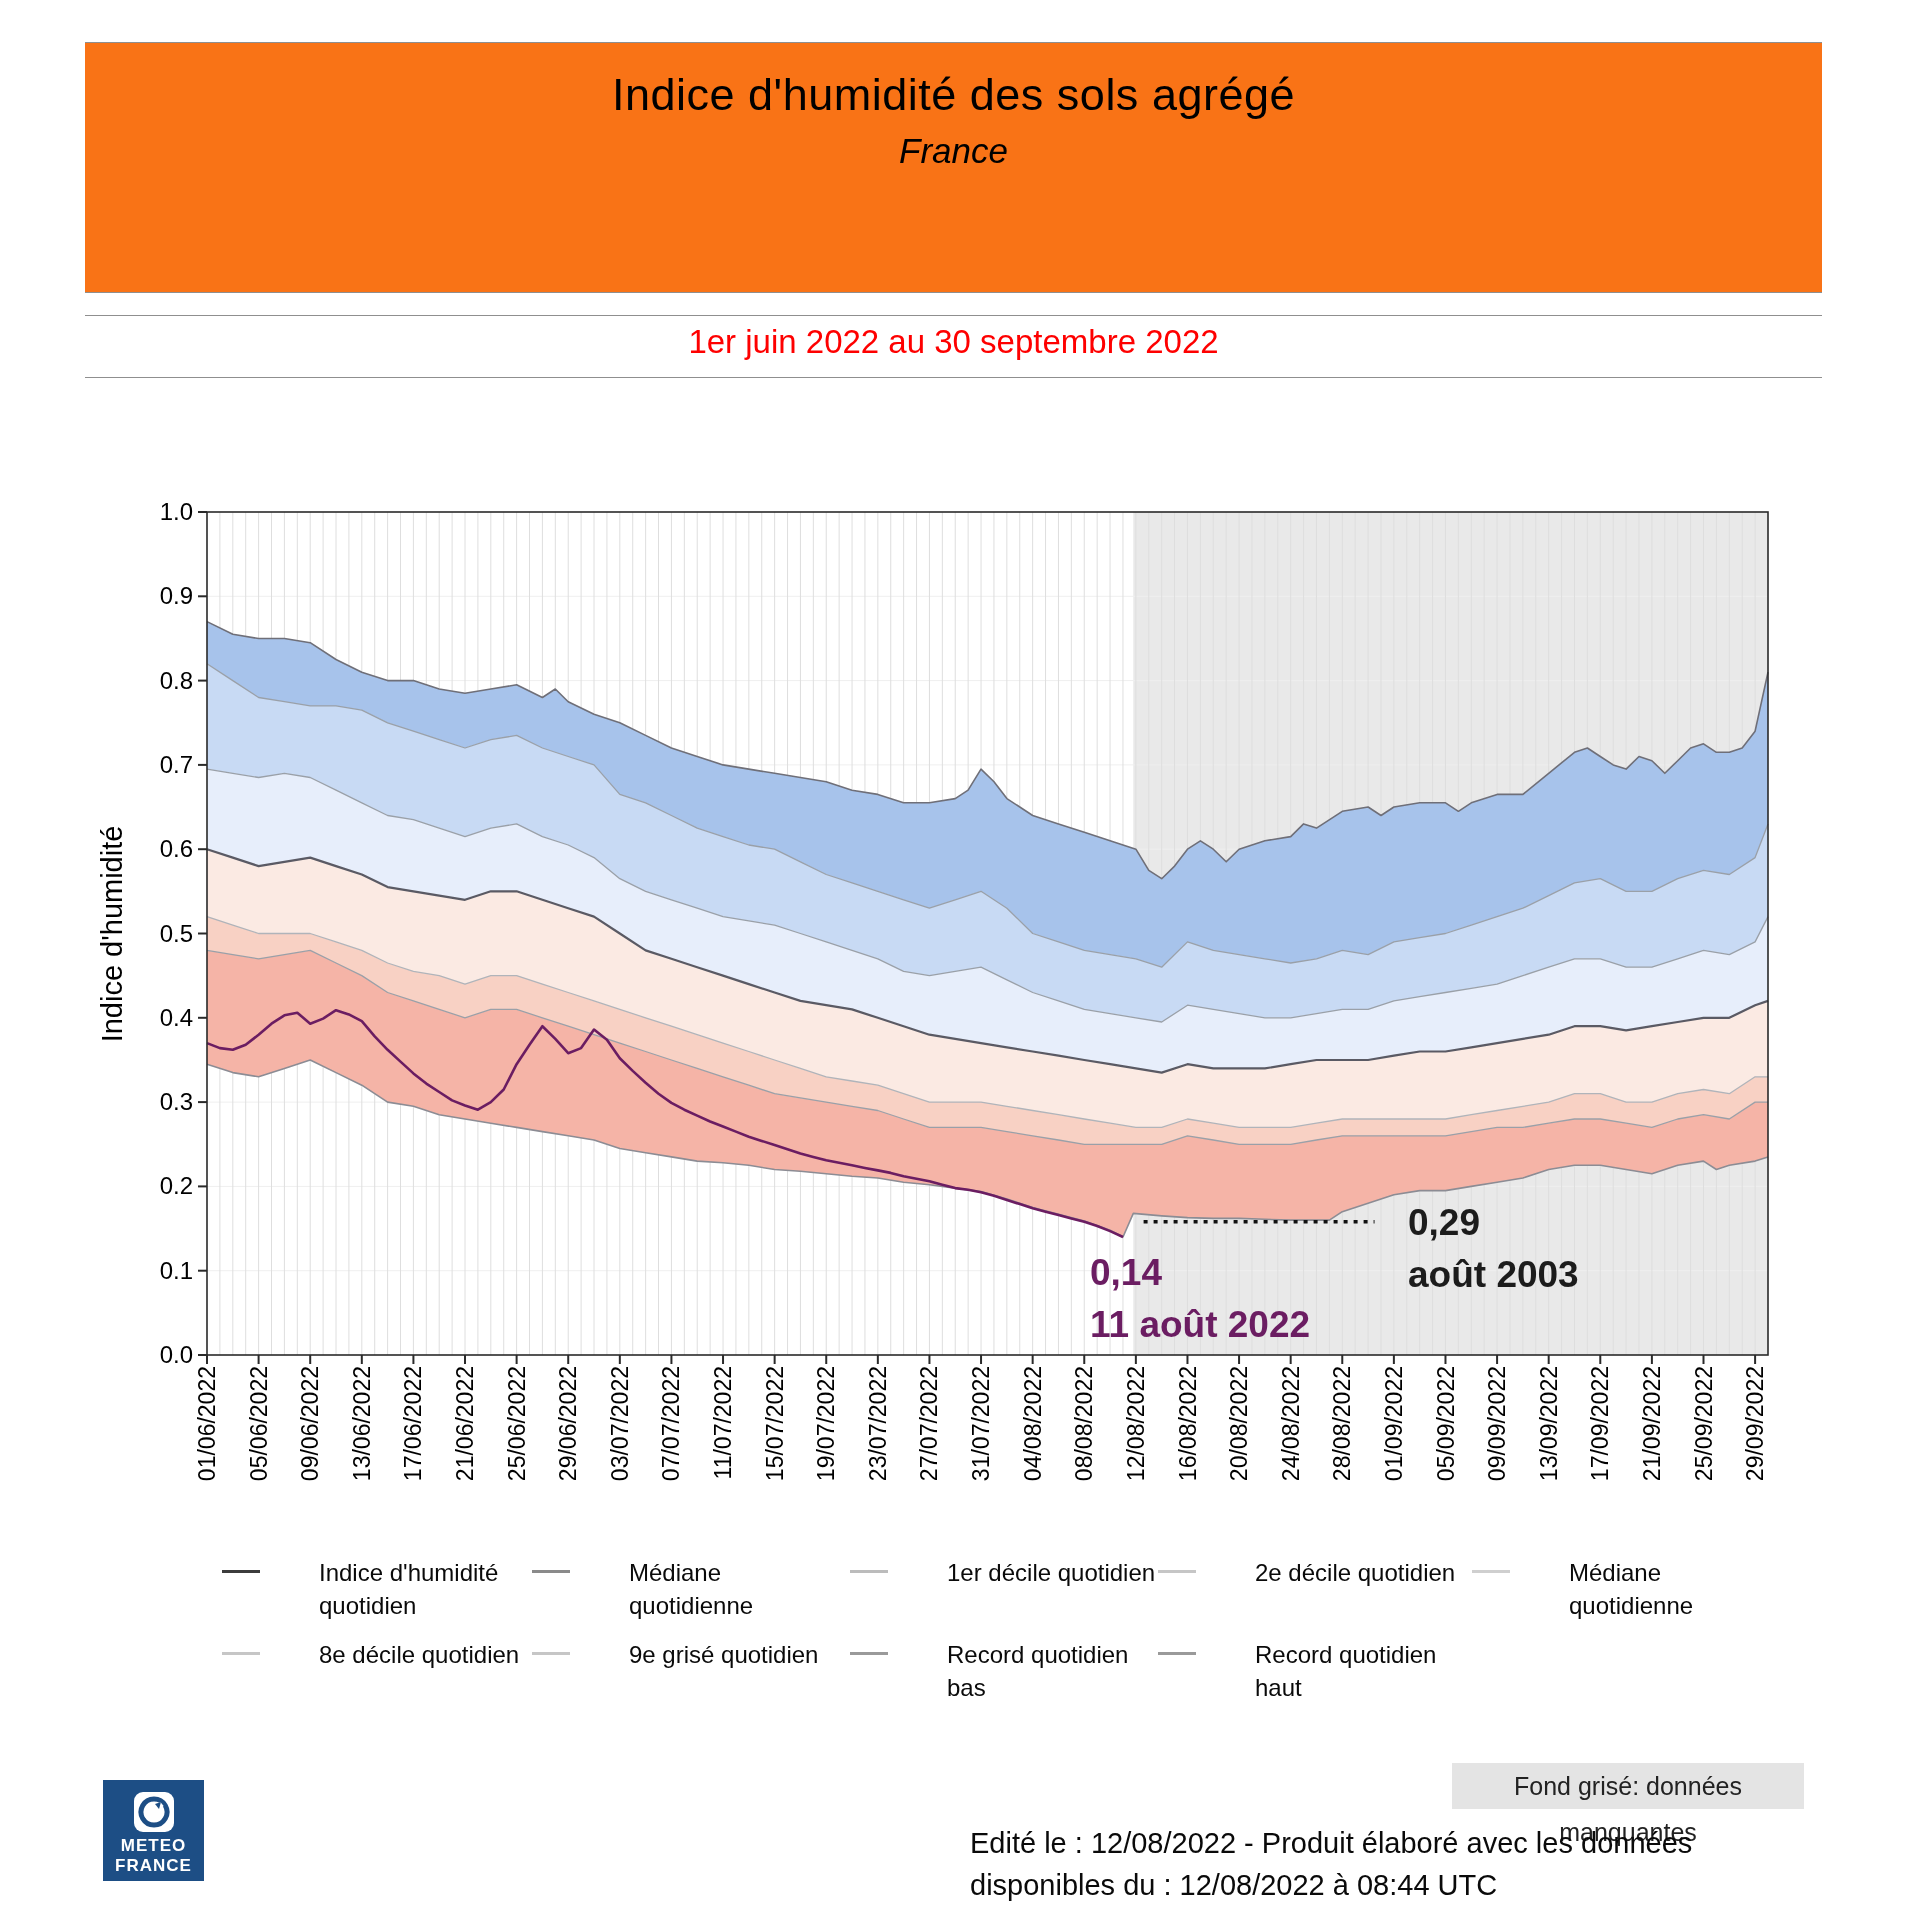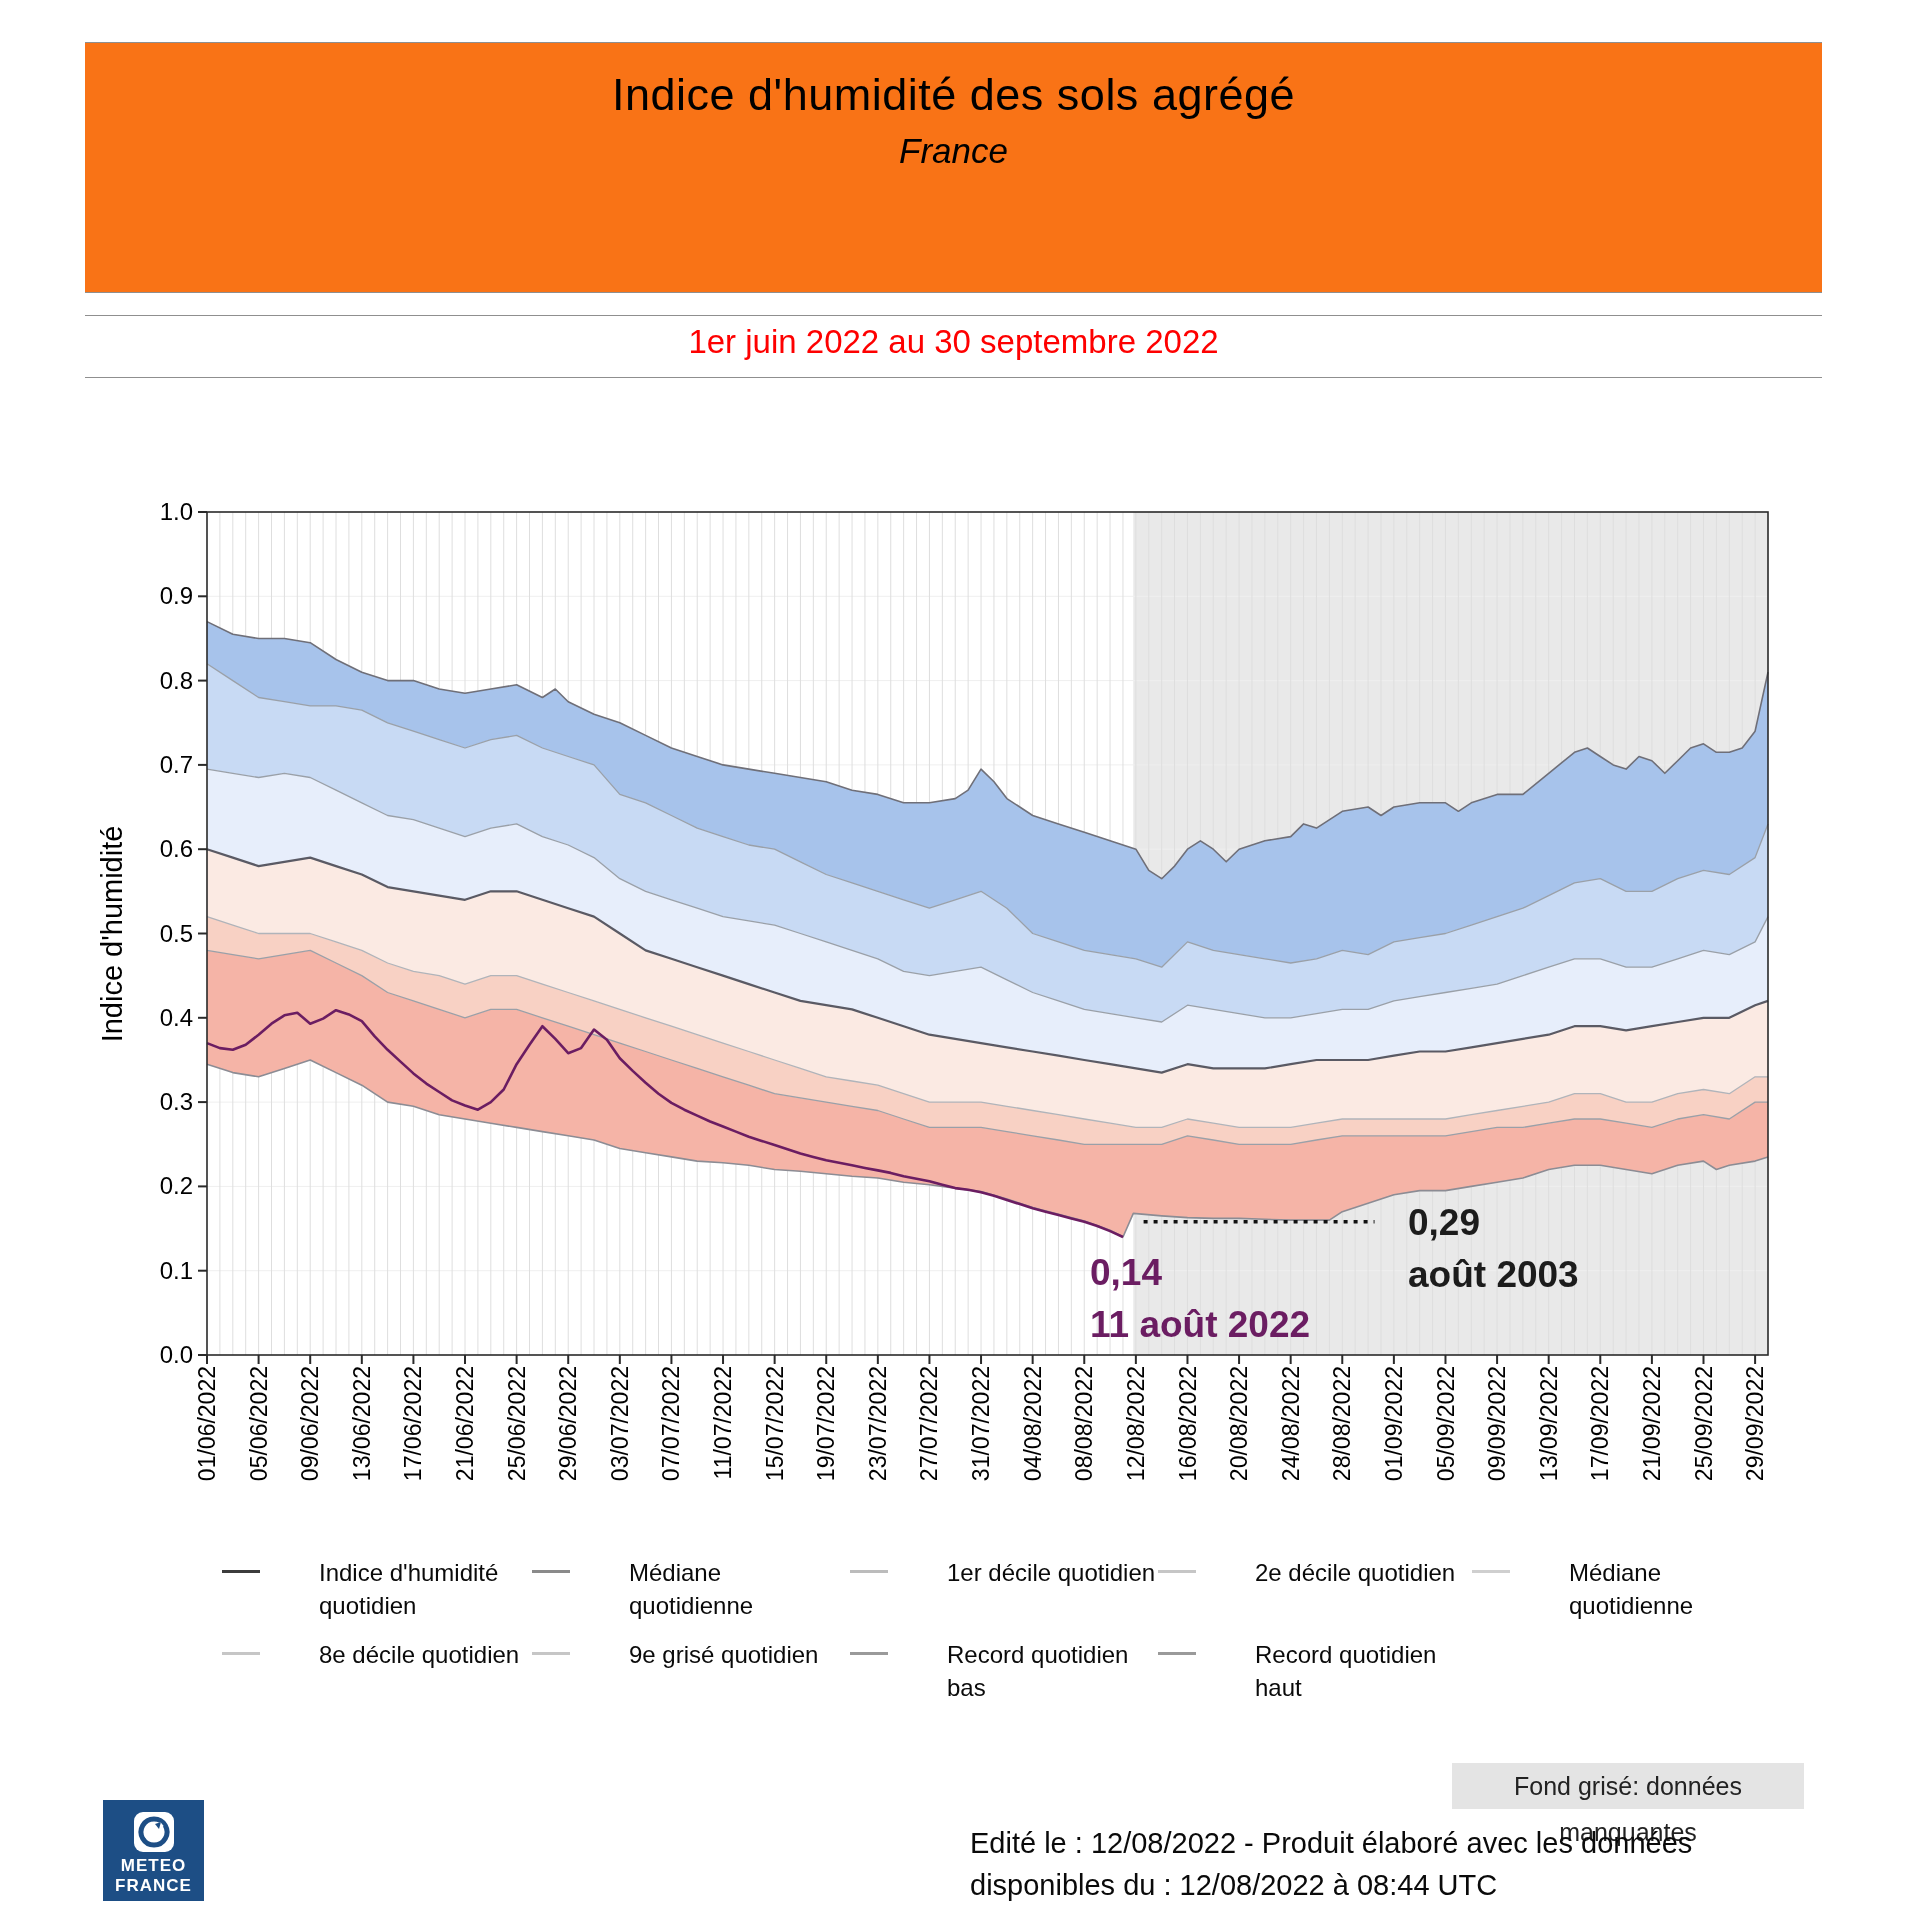--- a/index.html
+++ b/index.html
@@ -16,21 +16,21 @@
   .ann{font-weight:bold;font-size:37px;line-height:1;}
   .ann-purple{color:#6b1d62;}
   .ann-black{color:#1c1c1c;}
   .legend{left:0;top:0;}
   .legend-item{position:absolute;width:270px;}
   .legend-swatch{position:absolute;left:0;top:14px;width:38px;height:3px;}
   .legend-label{position:absolute;left:50px;top:0;width:215px;font-size:24px;line-height:33px;color:#0a0a0a;margin-left:47px;}
   .badge{left:1452px;top:1763px;width:352px;height:46px;background:#e4e4e4;
          font-size:25px;line-height:46px;text-align:center;color:#222;}
   .footer{left:958px;top:1822px;width:860px;font-size:29px;line-height:42px;color:#0a0a0a;margin-left:12px;}
-  .logo{left:103px;top:1780px;width:101px;height:101px;background:#1d4e85;text-align:center;margin-top:20px;}
+  .logo{left:103px;top:1780px;width:101px;height:101px;background:#1d4e85;text-align:center;}
   .logo-txt{color:#fff;font-weight:bold;font-size:17px;letter-spacing:1px;line-height:20px;}
 </style>
 </head>
 <body>
 
 <div class="abs header-box">
   <div class="title">Indice d'humidité des sols agrégé</div>
   <div class="subtitle-it">France</div>
 </div>
 <div class="abs rule" style="top:315px"></div>

